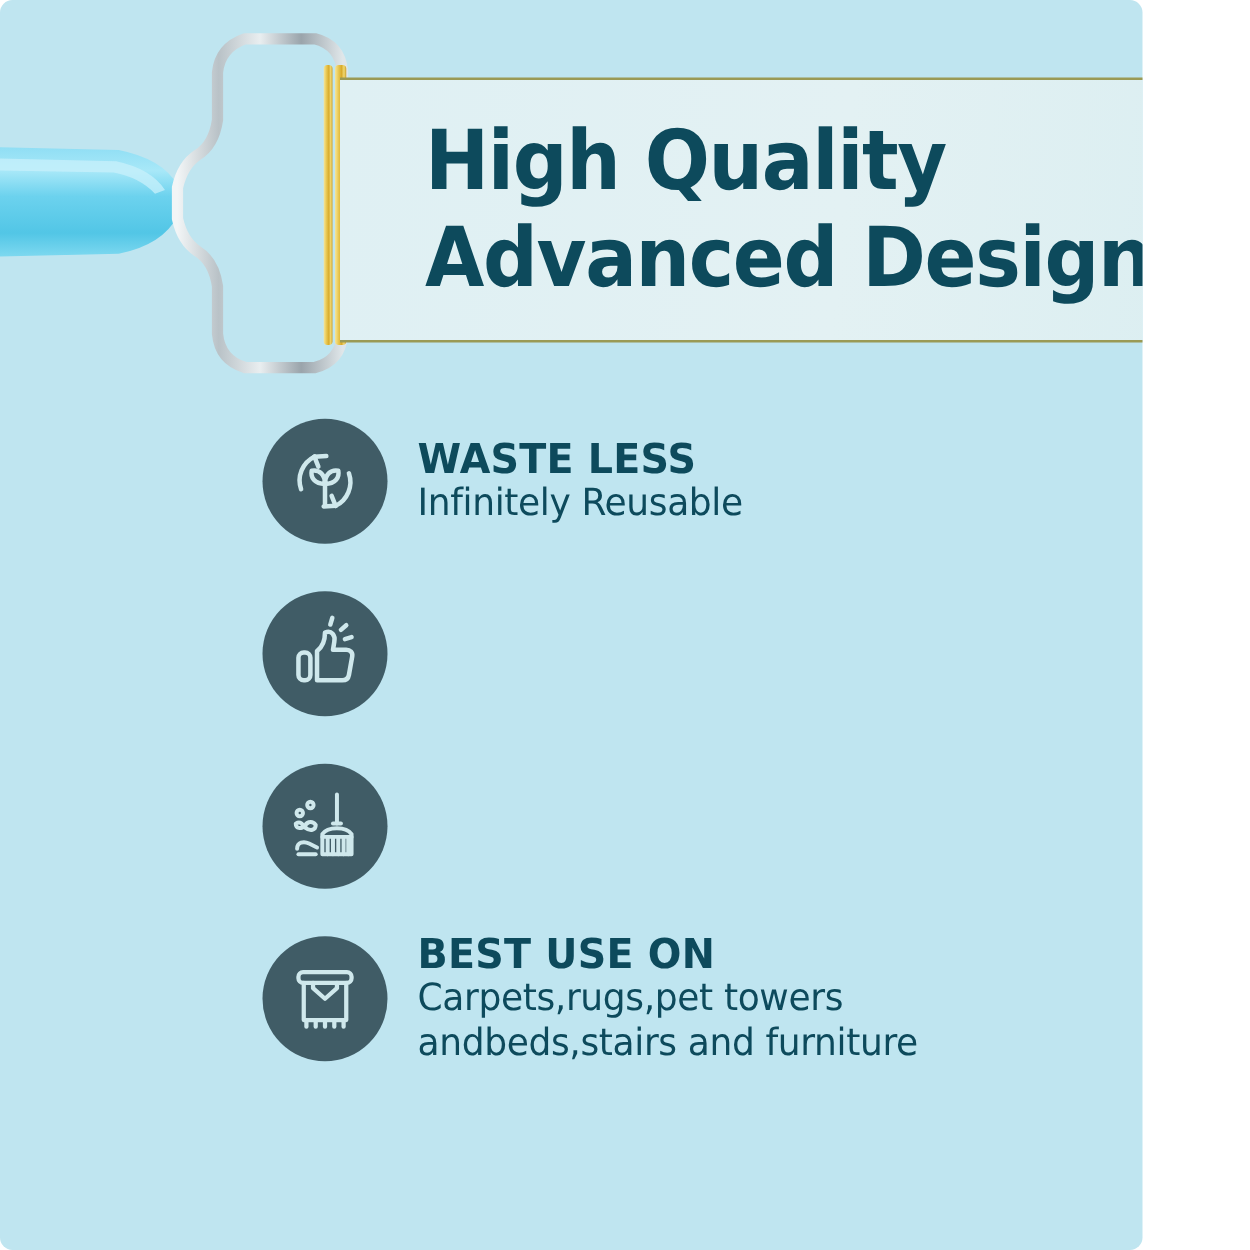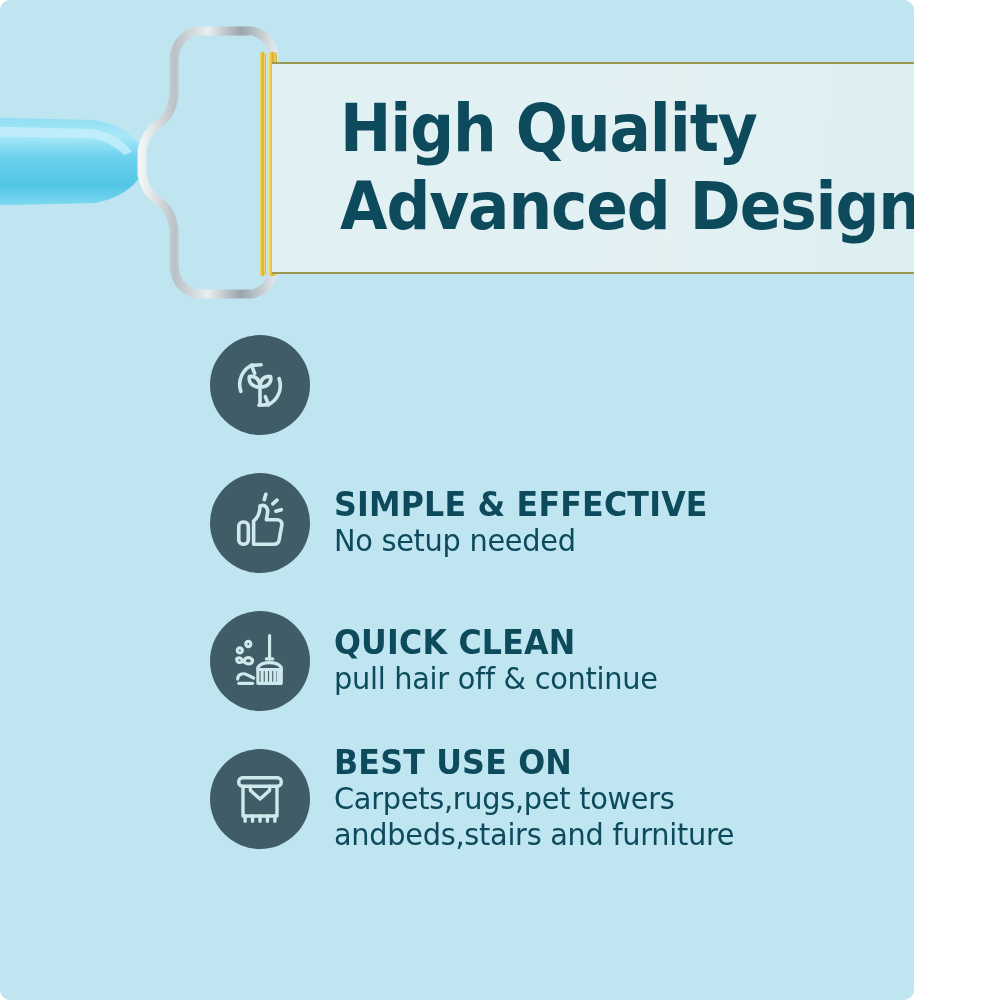--- a/index.html
+++ b/index.html
@@ -183,38 +183,38 @@
             <path d="M 24 13.5 L 33 13"></path>
             <path d="M 24 13.5 L 27 21"></path>
             <path d="M 40 50.5 L 31 51"></path>
             <path d="M 40 50.5 L 37 43"></path>
             <path d="M 32 50 L 32 32"></path>
             <path d="M 32 34 C 24 34 21 29 22 24 C 28 23 32 27 32 34 Z"></path>
             <path d="M 32 34 C 40 34 43 29 42 24 C 36 23 32 27 32 34 Z"></path>
           </g>
         </svg>
       </div>
+      <div class="feature-text">
+        <div class="feature-title">WASTE LESS</div>
+        <div class="feature-sub">Infinitely Reusable</div>
+      </div>
     </div>
 
     <div class="feature-row">
       <div class="feature-icon-circle">
         <svg viewBox="0 0 64 64" width="68" height="68" aria-hidden="true">
           <g fill="none" stroke="#cfe8ec" stroke-width="3.4" stroke-linecap="round" stroke-linejoin="round">
             <rect x="12" y="31" width="9" height="21" rx="4"></rect>
             <path d="M 26 52 L 26 30 C 30 27 32 22 32 16 C 37 14 40 18 39 23 L 38 29 L 48 29
                      C 51 29 53 31 52.5 34 L 50 48 C 49.5 51 47.5 52 45 52 Z"></path>
             <path d="M 36 10 L 37.5 5"></path>
             <path d="M 44 14 L 48 10.5"></path>
             <path d="M 47 21 L 52 19.5"></path>
           </g>
         </svg>
-      </div>
-      <div class="feature-text">
-        <div class="feature-title">SIMPLE &amp; EFFECTIVE</div>
-        <div class="feature-sub">No setup needed</div>
       </div>
     </div>
 
     <div class="feature-row">
       <div class="feature-icon-circle">
         <svg viewBox="0 0 64 64" width="68" height="68" aria-hidden="true">
           <g fill="none" stroke="#cfe8ec" stroke-width="3" stroke-linecap="round" stroke-linejoin="round">
             <path d="M 41 8 L 41 30"></path>
             <path d="M 38 30 L 44 30"></path>
             <path d="M 30 38 C 34 32 48 32 52 38 L 52 53 L 30 53 Z"></path>
@@ -222,24 +222,20 @@
             <path d="M 34 41 L 34 53 M 38 41 L 38 53 M 42 41 L 42 53 M 46 41 L 46 53 M 49.5 41 L 49.5 53"></path>
             <circle cx="21" cy="16" r="2.4"></circle>
             <circle cx="13" cy="22" r="2.4"></circle>
             <path d="M 25 31 C 22 27 17 29 17 33 C 21 36 25 35 25 31 Z"></path>
             <path d="M 10 30 C 13 28 16 30 15 33 C 12 34 10 33 10 30 Z"></path>
             <path d="M 11 49 C 11 44 16 43 20 45 L 26 48"></path>
             <path d="M 12 53 L 25 53"></path>
           </g>
         </svg>
       </div>
-      <div class="feature-text">
-        <div class="feature-title">QUICK CLEAN</div>
-        <div class="feature-sub">pull hair off &amp; continue</div>
-      </div>
     </div>
 
     <div class="feature-row">
       <div class="feature-icon-circle">
         <svg viewBox="0 0 64 64" width="68" height="68" aria-hidden="true">
           <g fill="none" stroke="#cfe8ec" stroke-width="3.2" stroke-linecap="round" stroke-linejoin="round">
             <rect x="12" y="12" width="40" height="8" rx="3.5"></rect>
             <path d="M 16 20 L 16 48 L 48 48 L 48 20"></path>
             <path d="M 23 20 L 23 24 L 32 32 L 41 24 L 41 20"></path>
             <path d="M 18 48 L 18 53 M 25 48 L 25 53 M 32 48 L 32 53 M 39 48 L 39 53 M 46 48 L 46 53"></path>

